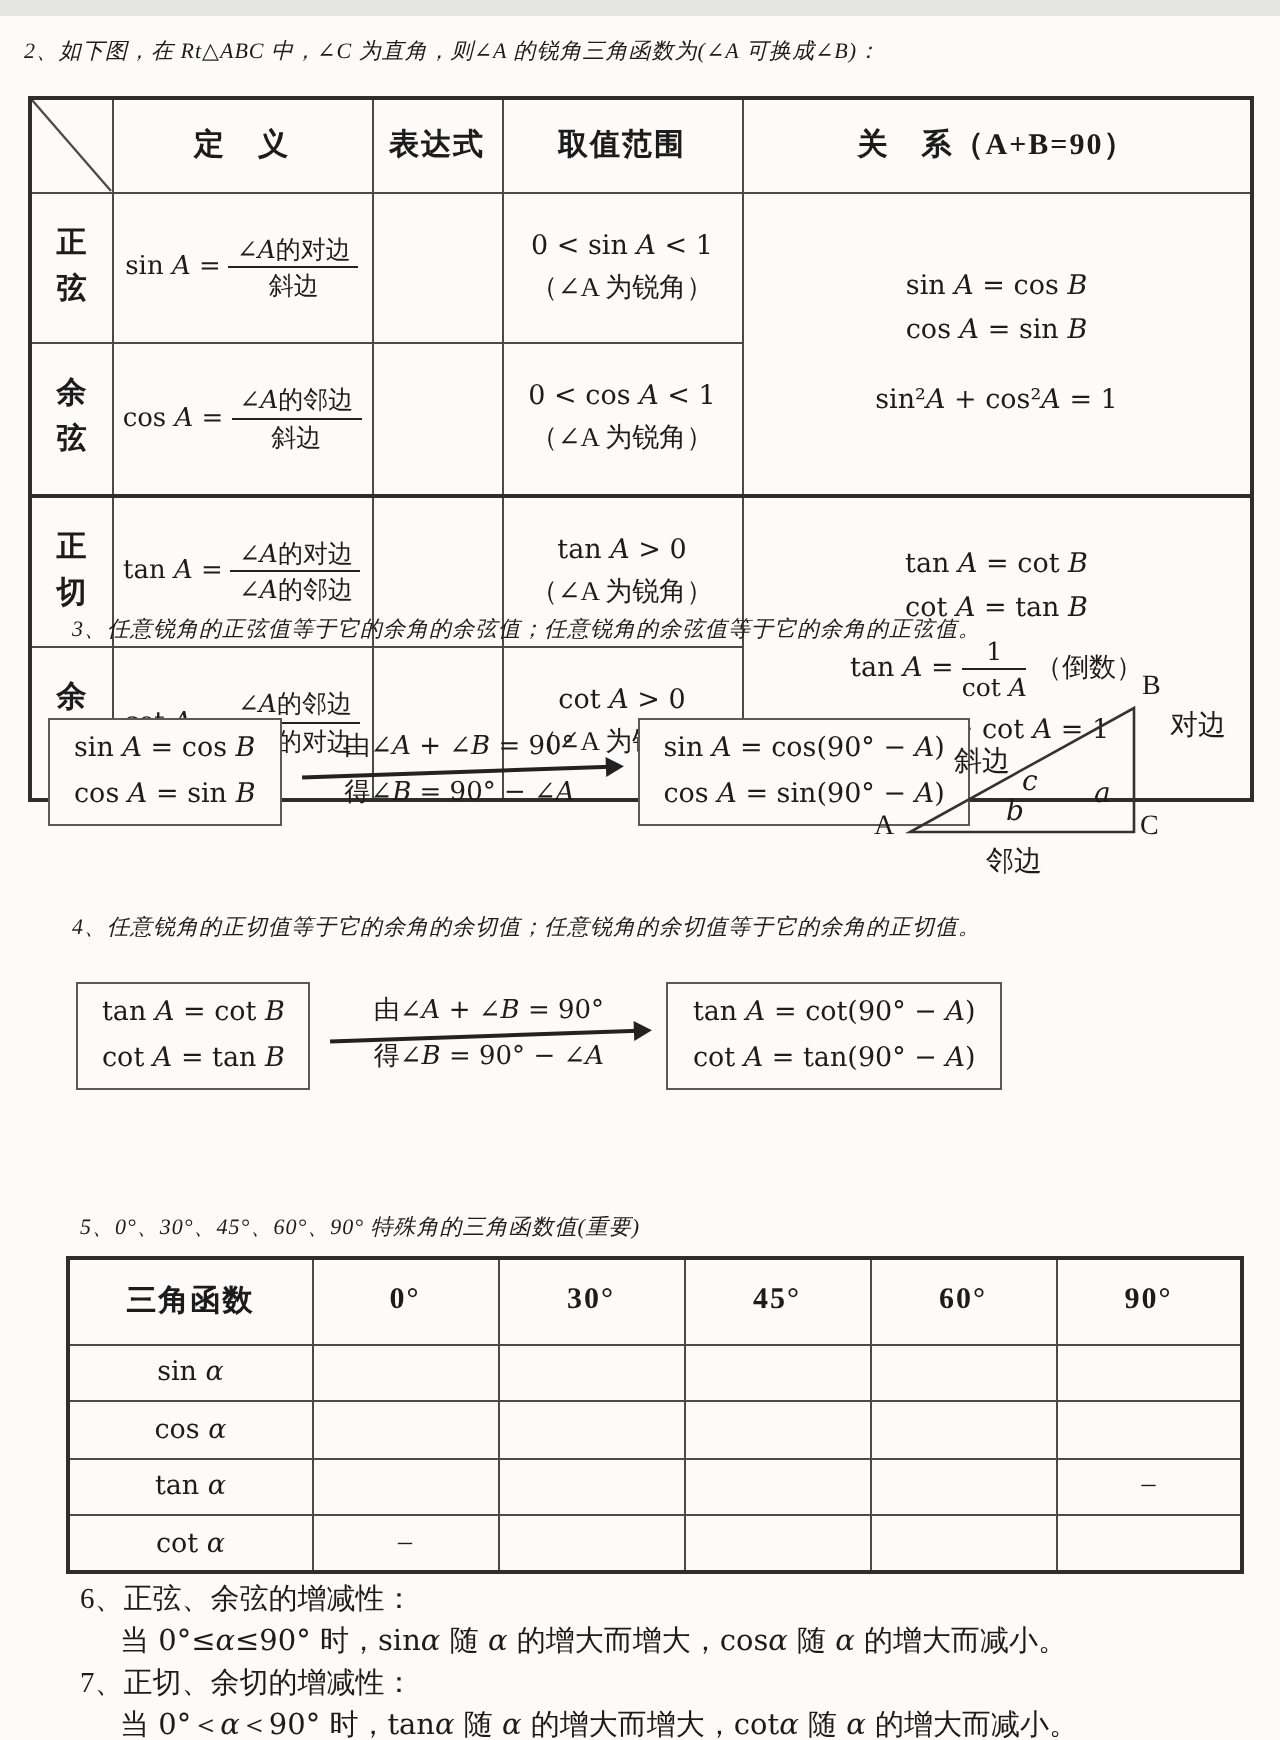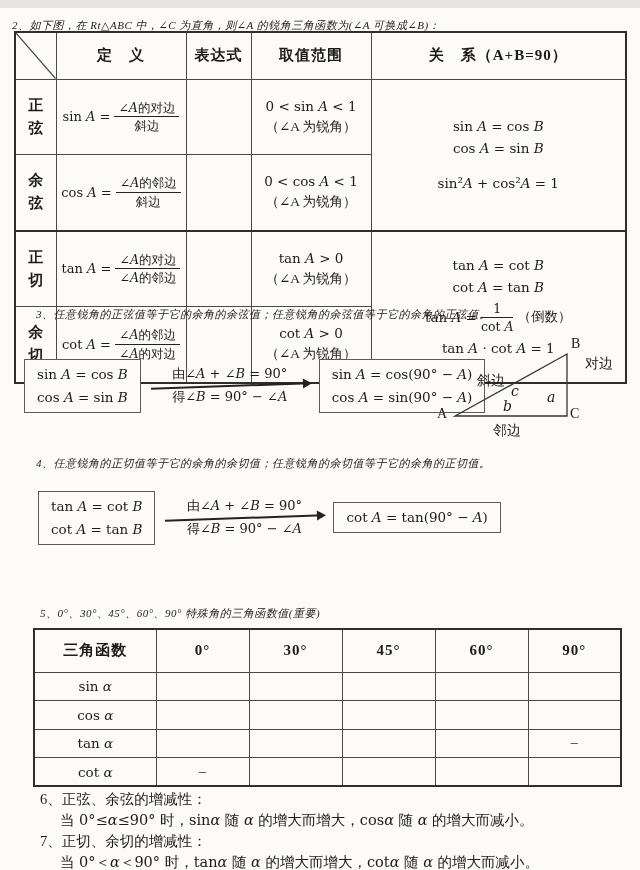--- a/index.html
+++ b/index.html
@@ -20,21 +20,21 @@
     background:#e4e4e2;
   }
   .math { font-family:"DejaVu Serif","Liberation Serif",serif; }
   .math i { font-style:italic; }
   .ital { font-style:italic; font-family:"DejaVu Serif",serif; }
 
   .sec-heading { position:absolute; font-size:11px; letter-spacing:0.5px; white-space:nowrap;font-style:italic; }
 
   
   table.t1 {
-    position:absolute; left:14px; top:31px;
+    position:absolute; left:14px; top:48px;
     border-collapse:collapse; table-layout:fixed;
     width:611px;
     background:#fcfbf9;
   }
   table.t1 td, table.t1 th { border:1px solid #4a4a4a; text-align:center; vertical-align:middle; padding:2px; }
   table.t1 { border:2px solid #2e2e2e; }
   table.t1 tr.hdr { height:47px; }
   table.t1 tr.r1 { height:53px; }
   table.t1 tr.r2 { height:48px; }
   table.t1 tr.r3 { height:57px; }
@@ -265,20 +265,21 @@
     <div class="fbox">
       <div class="math">tan <i>A</i> = cot <i>B</i></div>
       <div class="math">cot <i>A</i> = tan <i>B</i></div>
     </div>
     <div class="arrow-block">
       <div class="atext math">由∠<i>A</i> + ∠<i>B</i> = 90°</div>
       <div class="shaft"></div>
       <div class="atext math">得∠<i>B</i> = 90° − ∠<i>A</i></div>
     </div>
     <div class="fbox">
+      <div class="math">tan <i>A</i> = cot(90° − <i>A</i>)</div>
       <div class="math">cot <i>A</i> = tan(90° − <i>A</i>)</div>
     </div>
   </div>
 
   <div class="sec-heading" style="left:40px; top:606px;">5、0°、30°、45°、60°、90° 特殊角的三角函数值(重要)</div>
 
   <table class="t2">
     <colgroup>
       <col style="width:122px">
         <col style="width:93px">

